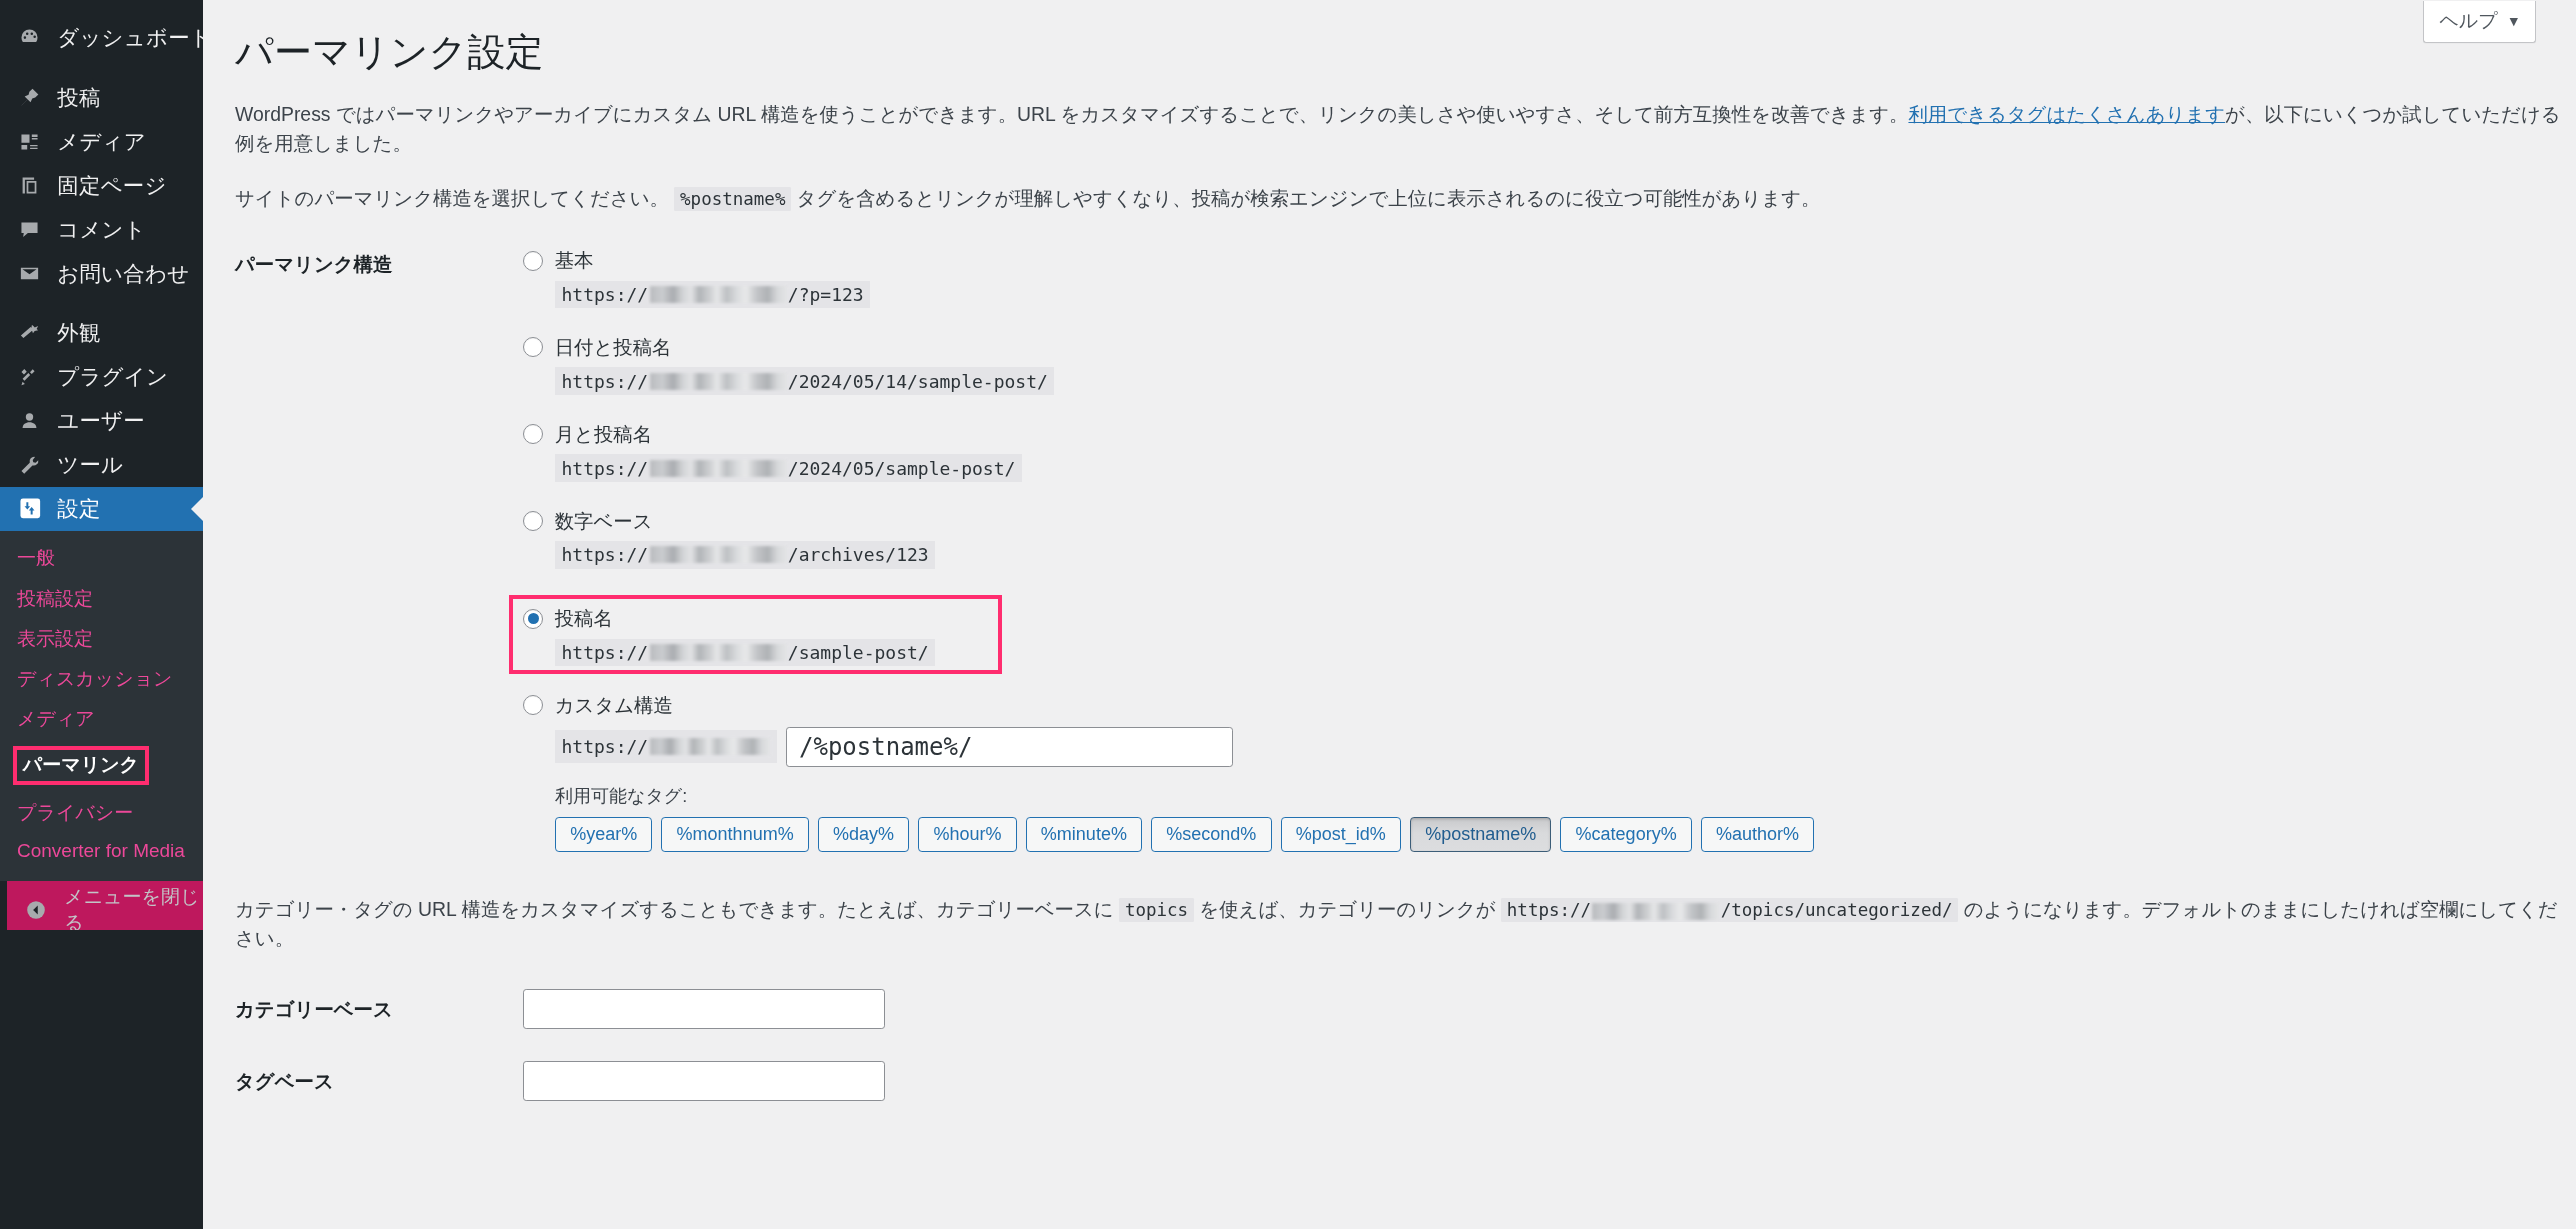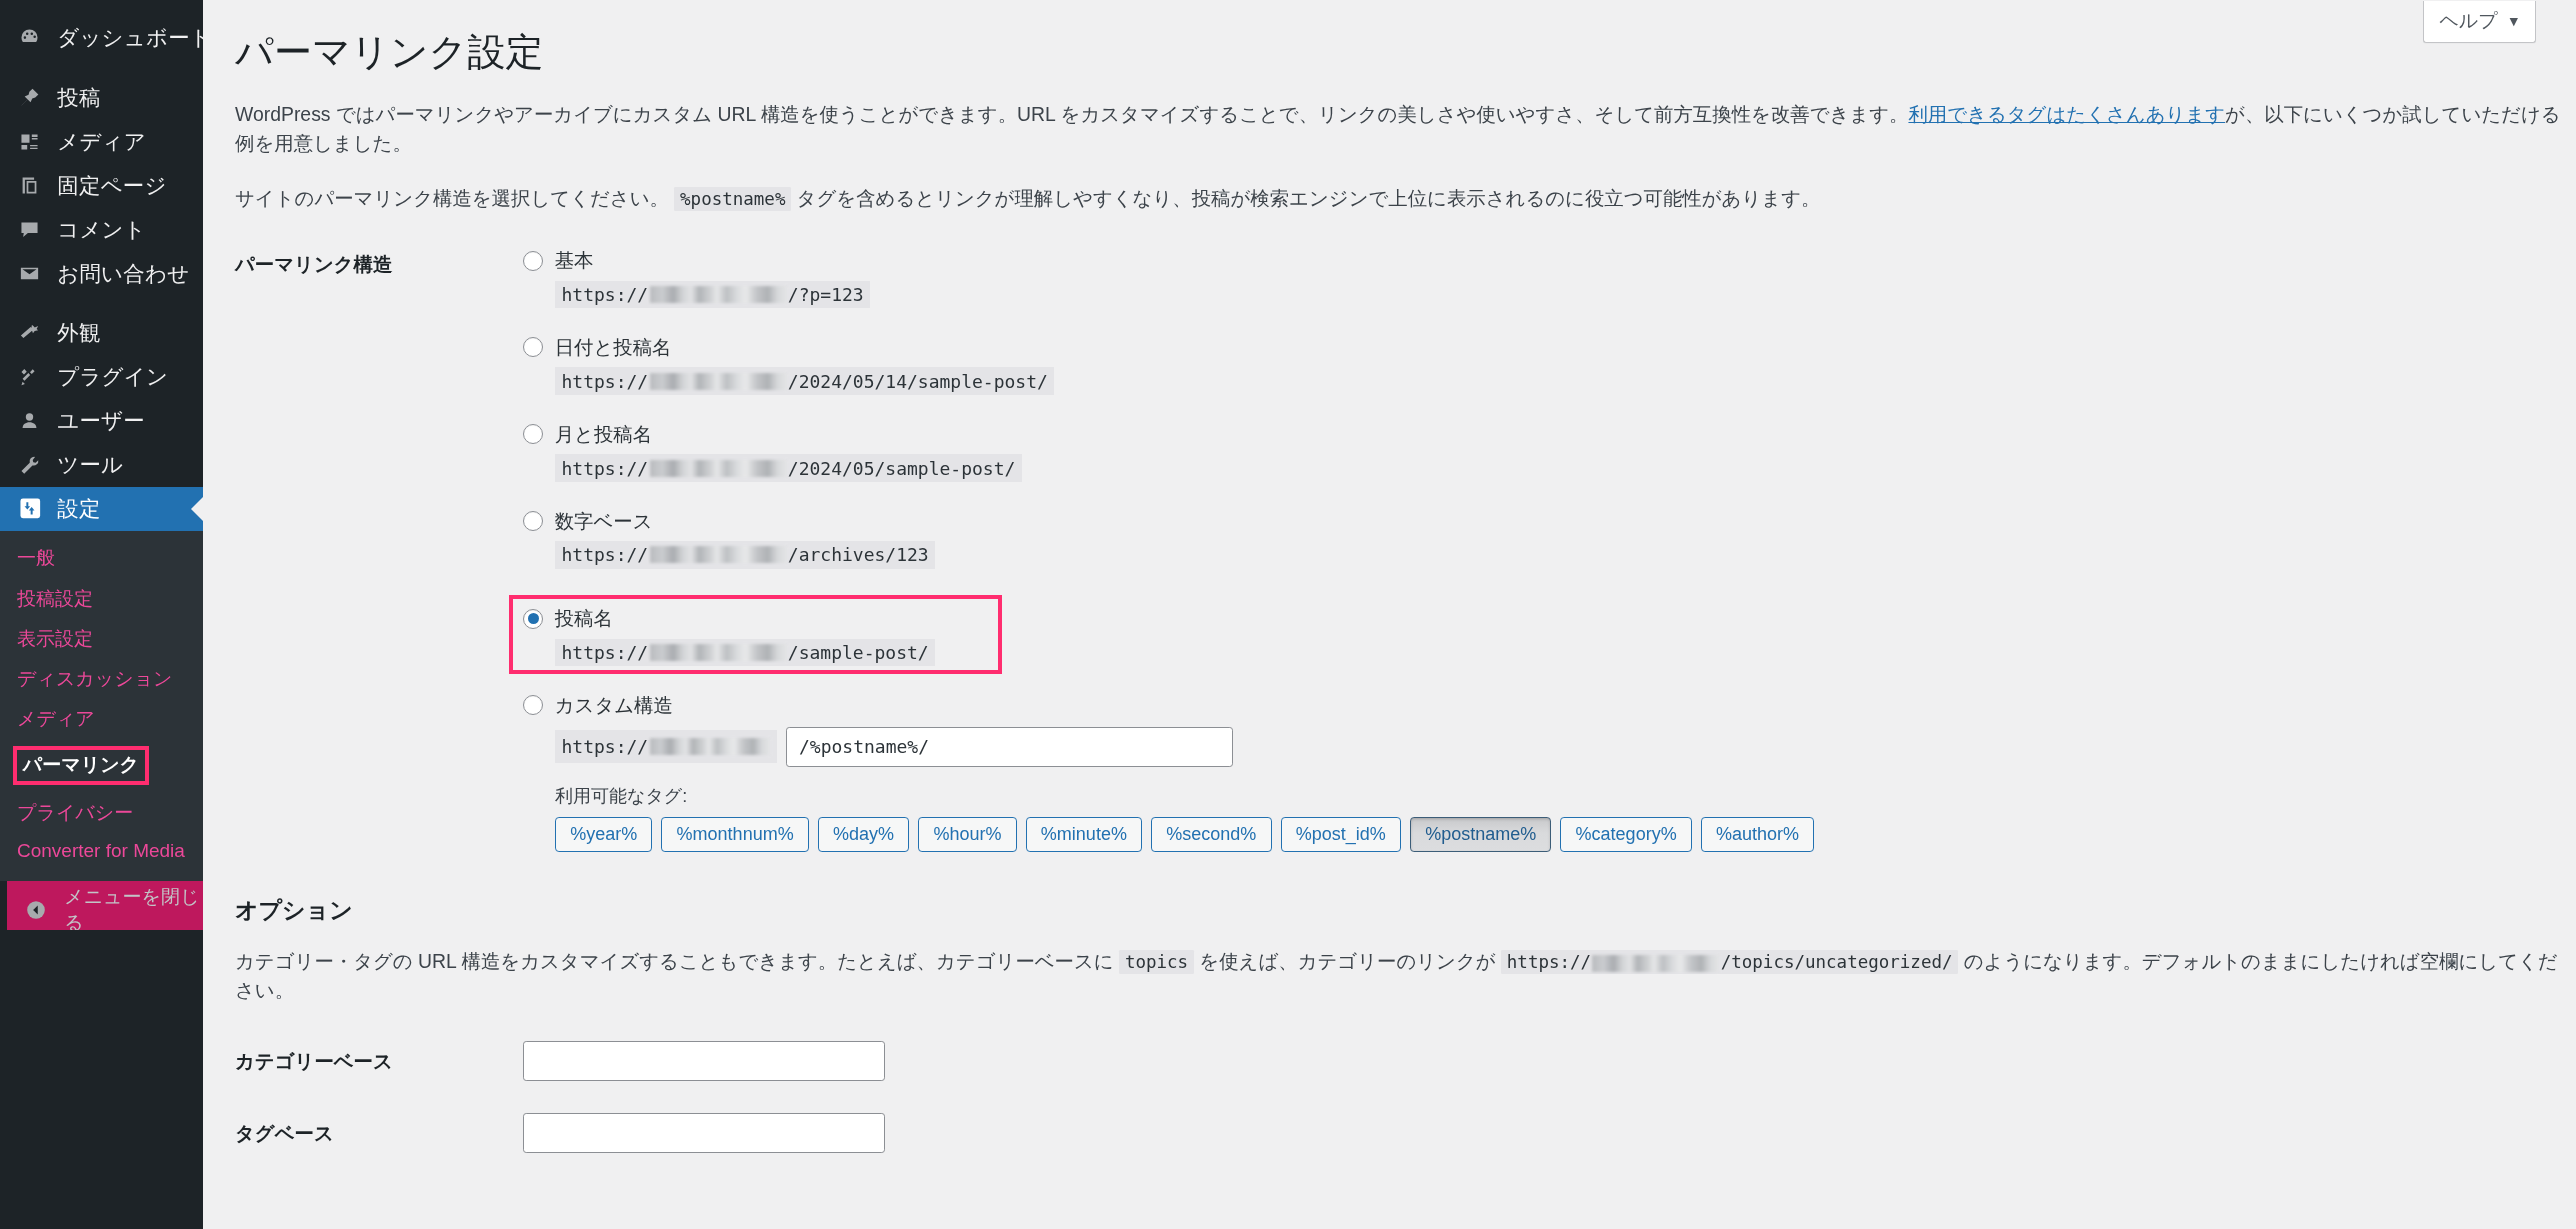--- a/index.html
+++ b/index.html
@@ -214,21 +214,21 @@
     font-size: 18px;
     color: #2c3338;
     white-space: nowrap;
     display: inline-flex; align-items: center;
   }
   .text-input {
     border: 0.6px solid #8c8f94;
     border-radius: 3.2px;
     background: #fff;
     height: 40px;
-    font-size: 18px;
+    font-size: 24px;
     font-family: "DejaVu Sans Mono", "Liberation Mono", monospace;
     color: #2c3338;
     padding: 0 11.7px;
     outline: none;
   }
   .custom-input { width: 447px; margin-left: 9px; }
 
   .tags-label { font-size: 18px; color: #3c434a; margin: 17px 0 9px 32px; }
   .tag-btns { display: flex; gap: 9px; margin-left: 32px; flex-wrap: wrap; }
   .tag-btn {
@@ -529,21 +529,20 @@
                 <button class="tag-btn">%category%</button>
                 <button class="tag-btn">%author%</button>
               </div>
             </div>
 
           </div>
         </div>
       </div>
 
       <div class="opt-section">
-        <h2 class="section-title">オプション</h2>
 
         <p class="desc" style="margin-bottom:0;">
           <span>カテゴリー・タグの URL 構造をカスタマイズすることもできます。たとえば、カテゴリーベースに</span>
           <code class="inline">topics</code>
           <span>を使えば、カテゴリーのリンクが</span>
           <code class="inline"><span>https://</span><span class="redact" style="width:127px;"></span><span>/topics/uncategorized/</span></code>
           <span>のようになります。デフォルトのままにしたければ空欄にしてください。</span>
         </p>
 
         <div class="field-row" style="margin-top:36px;">

